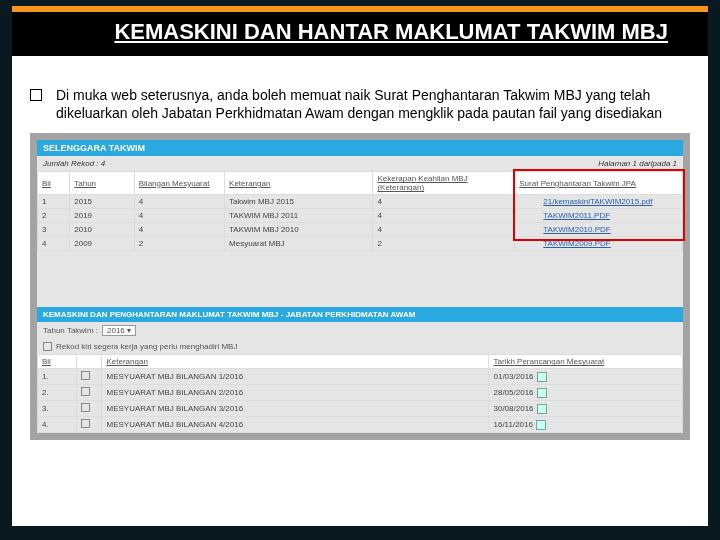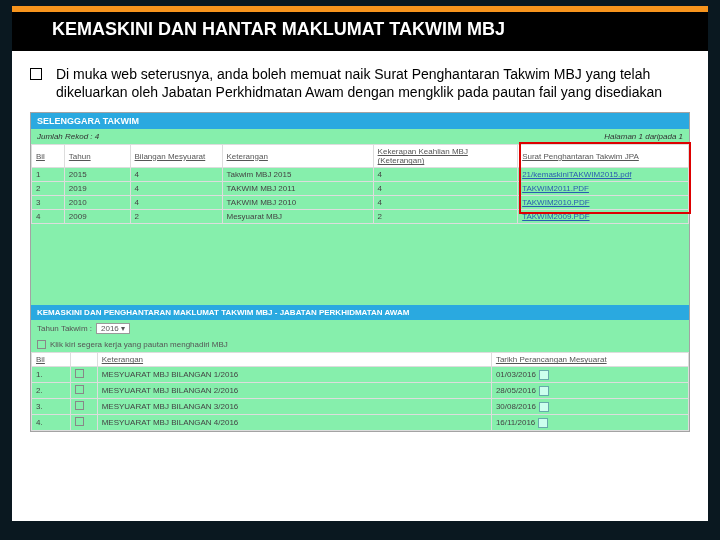--- a/index.html
+++ b/index.html
@@ -23,61 +23,62 @@
     padding: 0;
   }
   .title-bar {
     background: #000;
     color: #fff;
     border-top: 6px solid #f7941d;
     padding: 6px 40px 10px 40px;
     margin: 6px 12px 0 12px;
   }
   .title-bar h1 {
-    font-size: 18px;
+    font-size: 22px;
     font-weight: bold;
-    text-align: left;
+    text-align: right;
     line-height: 1.25;
+    text-decoration: underline;
   }
   .content {
     background: #fff;
     margin: 0 12px 10px 12px;
-    padding: 14px 18px 12px 18px;
+    padding: 30px 18px 12px 18px;
     height: 470px;
     overflow: hidden;
   }
   .bullet-row { display: flex; gap: 14px; margin-bottom: 10px; }
   .bullet-square {
     width: 12px; height: 12px; border: 1.5px solid #000; flex: 0 0 auto; margin-top: 3px;
   }
   .bullet-text { font-size: 14px; line-height: 1.35; color: #000; }
   .screenshot {
-    border: 1px solid #a3a3a3;
+    border: 7px solid #a3a3a3;
     margin-top: 6px;
     font-size: 8px;
     color: #555;
-    background: #86efac;
+    background: #e5e5e5;
   }
   .blue-header {
     background: #2aa9e0; color: #fff; padding: 3px 6px; font-size: 9px; font-weight: bold;
   }
   .sub-row {
     display: flex; justify-content: space-between; padding: 3px 6px; font-size: 8px; color: #333; font-style: italic;
   }
   table { width: 100%; border-collapse: collapse; font-size: 8px; }
   th, td { border: 1px solid #ddd; padding: 2px 4px; text-align: left; color: #444; }
   th { color: #555; font-weight: normal; background: #fff; text-decoration: underline; }
-  .link { color: #2a5db0; text-decoration: underline; }
+  .link { color: #2a5db0; text-decoration: underline; margin-left: 24px; }
   .highlight-box {
     position: relative;
   }
   .red-outline {
     position: absolute; border: 2px solid #d00;
   }
-  .sec2 { margin-top: 81px; }
+  .sec2 { margin-top: 56px; }
   .sec2 .blue-header { font-size: 8px; }
   .cfg-row { padding: 3px 6px; font-size: 8px; display:flex; align-items:center; gap:4px;}
   .select-box { border:1px solid #999; padding:0 4px; font-size:8px; background:#fff;}
   .check { width:9px;height:9px;border:1px solid #888; display:inline-block;}
   .btn-row { display:flex; gap:8px; justify-content:center; padding:8px 0 4px 0;}
   .btn {
     border:1px solid #999; background:#e8e8e8; font-size:8px; padding:2px 12px; color:#333;
   }
   .cal-icon { display:inline-block; width:10px;height:10px; background:#cfe; border:1px solid #6aa; margin-left:3px; vertical-align:middle;}
 </style>
@@ -154,21 +155,21 @@
       </div>
 
       <div class="sec2">
         <div class="blue-header">KEMASKINI DAN PENGHANTARAN MAKLUMAT TAKWIM MBJ - JABATAN PERKHIDMATAN AWAM</div>
         <div class="cfg-row">
           <span>Tahun Takwim :</span>
           <span class="select-box"><span>2016</span> ▾</span>
         </div>
         <div class="cfg-row">
           <span class="check"></span>
-          <span>Klik kiri segera kerja yang pautan menghadiri MBJ</span>
+          <span>Rekod kiri segera kerja yang perlu menghadiri MBJ</span>
         </div>
         <table>
           <thead>
               <tr>
             <th style="width:6%">Bil</th>
             <th style="width:4%"></th>
             <th style="width:60%">Keterangan</th>
             <th style="width:30%">Tarikh Perancangan Mesyuarat</th>
           </tr>
             </thead>

